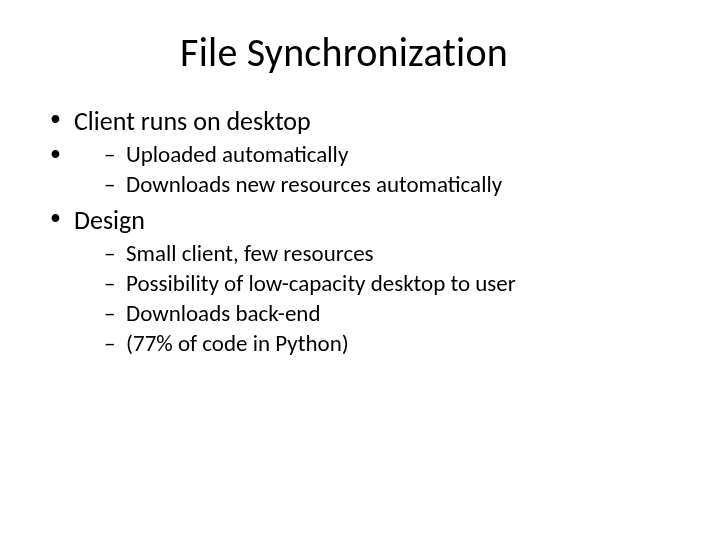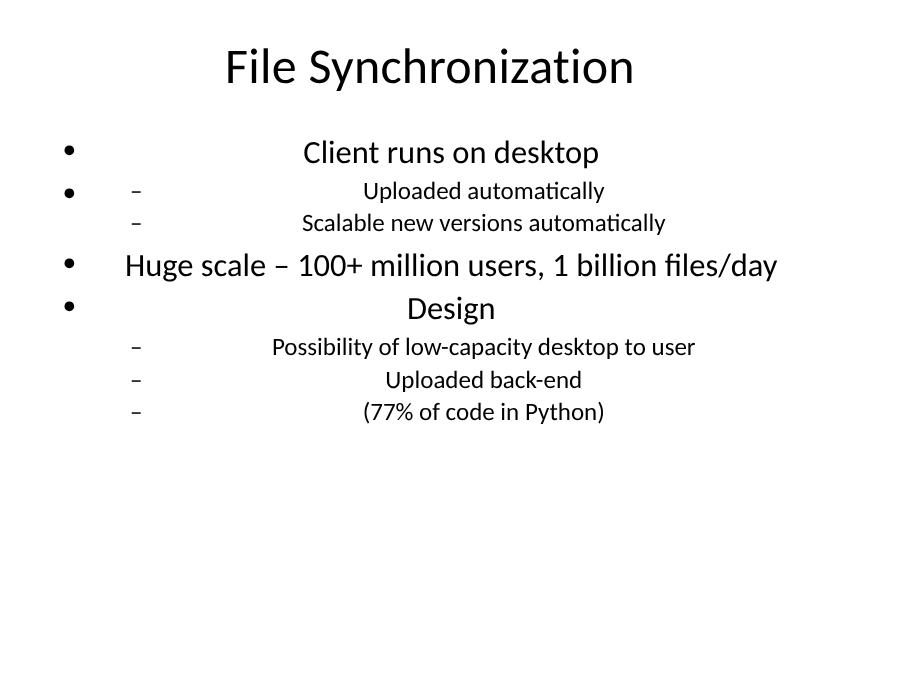--- a/index.html
+++ b/index.html
@@ -24,39 +24,38 @@
     font-weight: 400;
     margin: 4px 0 28px 0;
     letter-spacing: 0.2px;
   }
   ul.level1 {
     list-style: none;
     margin: 0;
     padding: 0 0 0 10px;
     font-size: 26px;
     line-height: 1.28;
-    text-align: center;
   }
   ul.level1 > li {
     position: relative;
     padding-left: 24px;
     margin: 0;
   }
   ul.level1 > li::before {
     content: "•";
     position: absolute;
     left: 0;
     top: 0;
     font-size: 22px;
   }
   ul.level2 {
     list-style: none;
     margin: 2px 0 4px 0;
     padding: 0 0 0 30px;
-    font-size: 20px;
+    font-size: 23px;
     line-height: 1.3;
   }
   ul.level2 > li {
     position: relative;
     padding-left: 22px;
     margin: 0;
   }
   ul.level2 > li::before {
     content: "–";
     position: absolute;
@@ -73,35 +72,35 @@
   <ul class="level1">
     <li>
       <span>Client runs on desktop</span>
     </li>
     <li>
       <ul class="level2">
         <li>
           <span>Uploaded automatically</span>
         </li>
         <li>
-          <span>Scalable new versions automatically</span>
+          <span>Downloads new resources automatically</span>
         </li>
       </ul>
-    </li>
-    <li>
-      <span>Huge scale – 100+ million users, 1 billion files/day</span>
     </li>
     <li>
       <span>Design</span>
       <ul class="level2">
         <li>
+          <span>Small client, few resources</span>
+        </li>
+        <li>
           <span>Possibility of low-capacity desktop to user</span>
         </li>
         <li>
-          <span>Uploaded back-end</span>
+          <span>Downloads back-end</span>
         </li>
         <li>
           <span>(77% of code in Python)</span>
         </li>
       </ul>
     </li>
   </ul>
 </div>
 
 </body></html>

